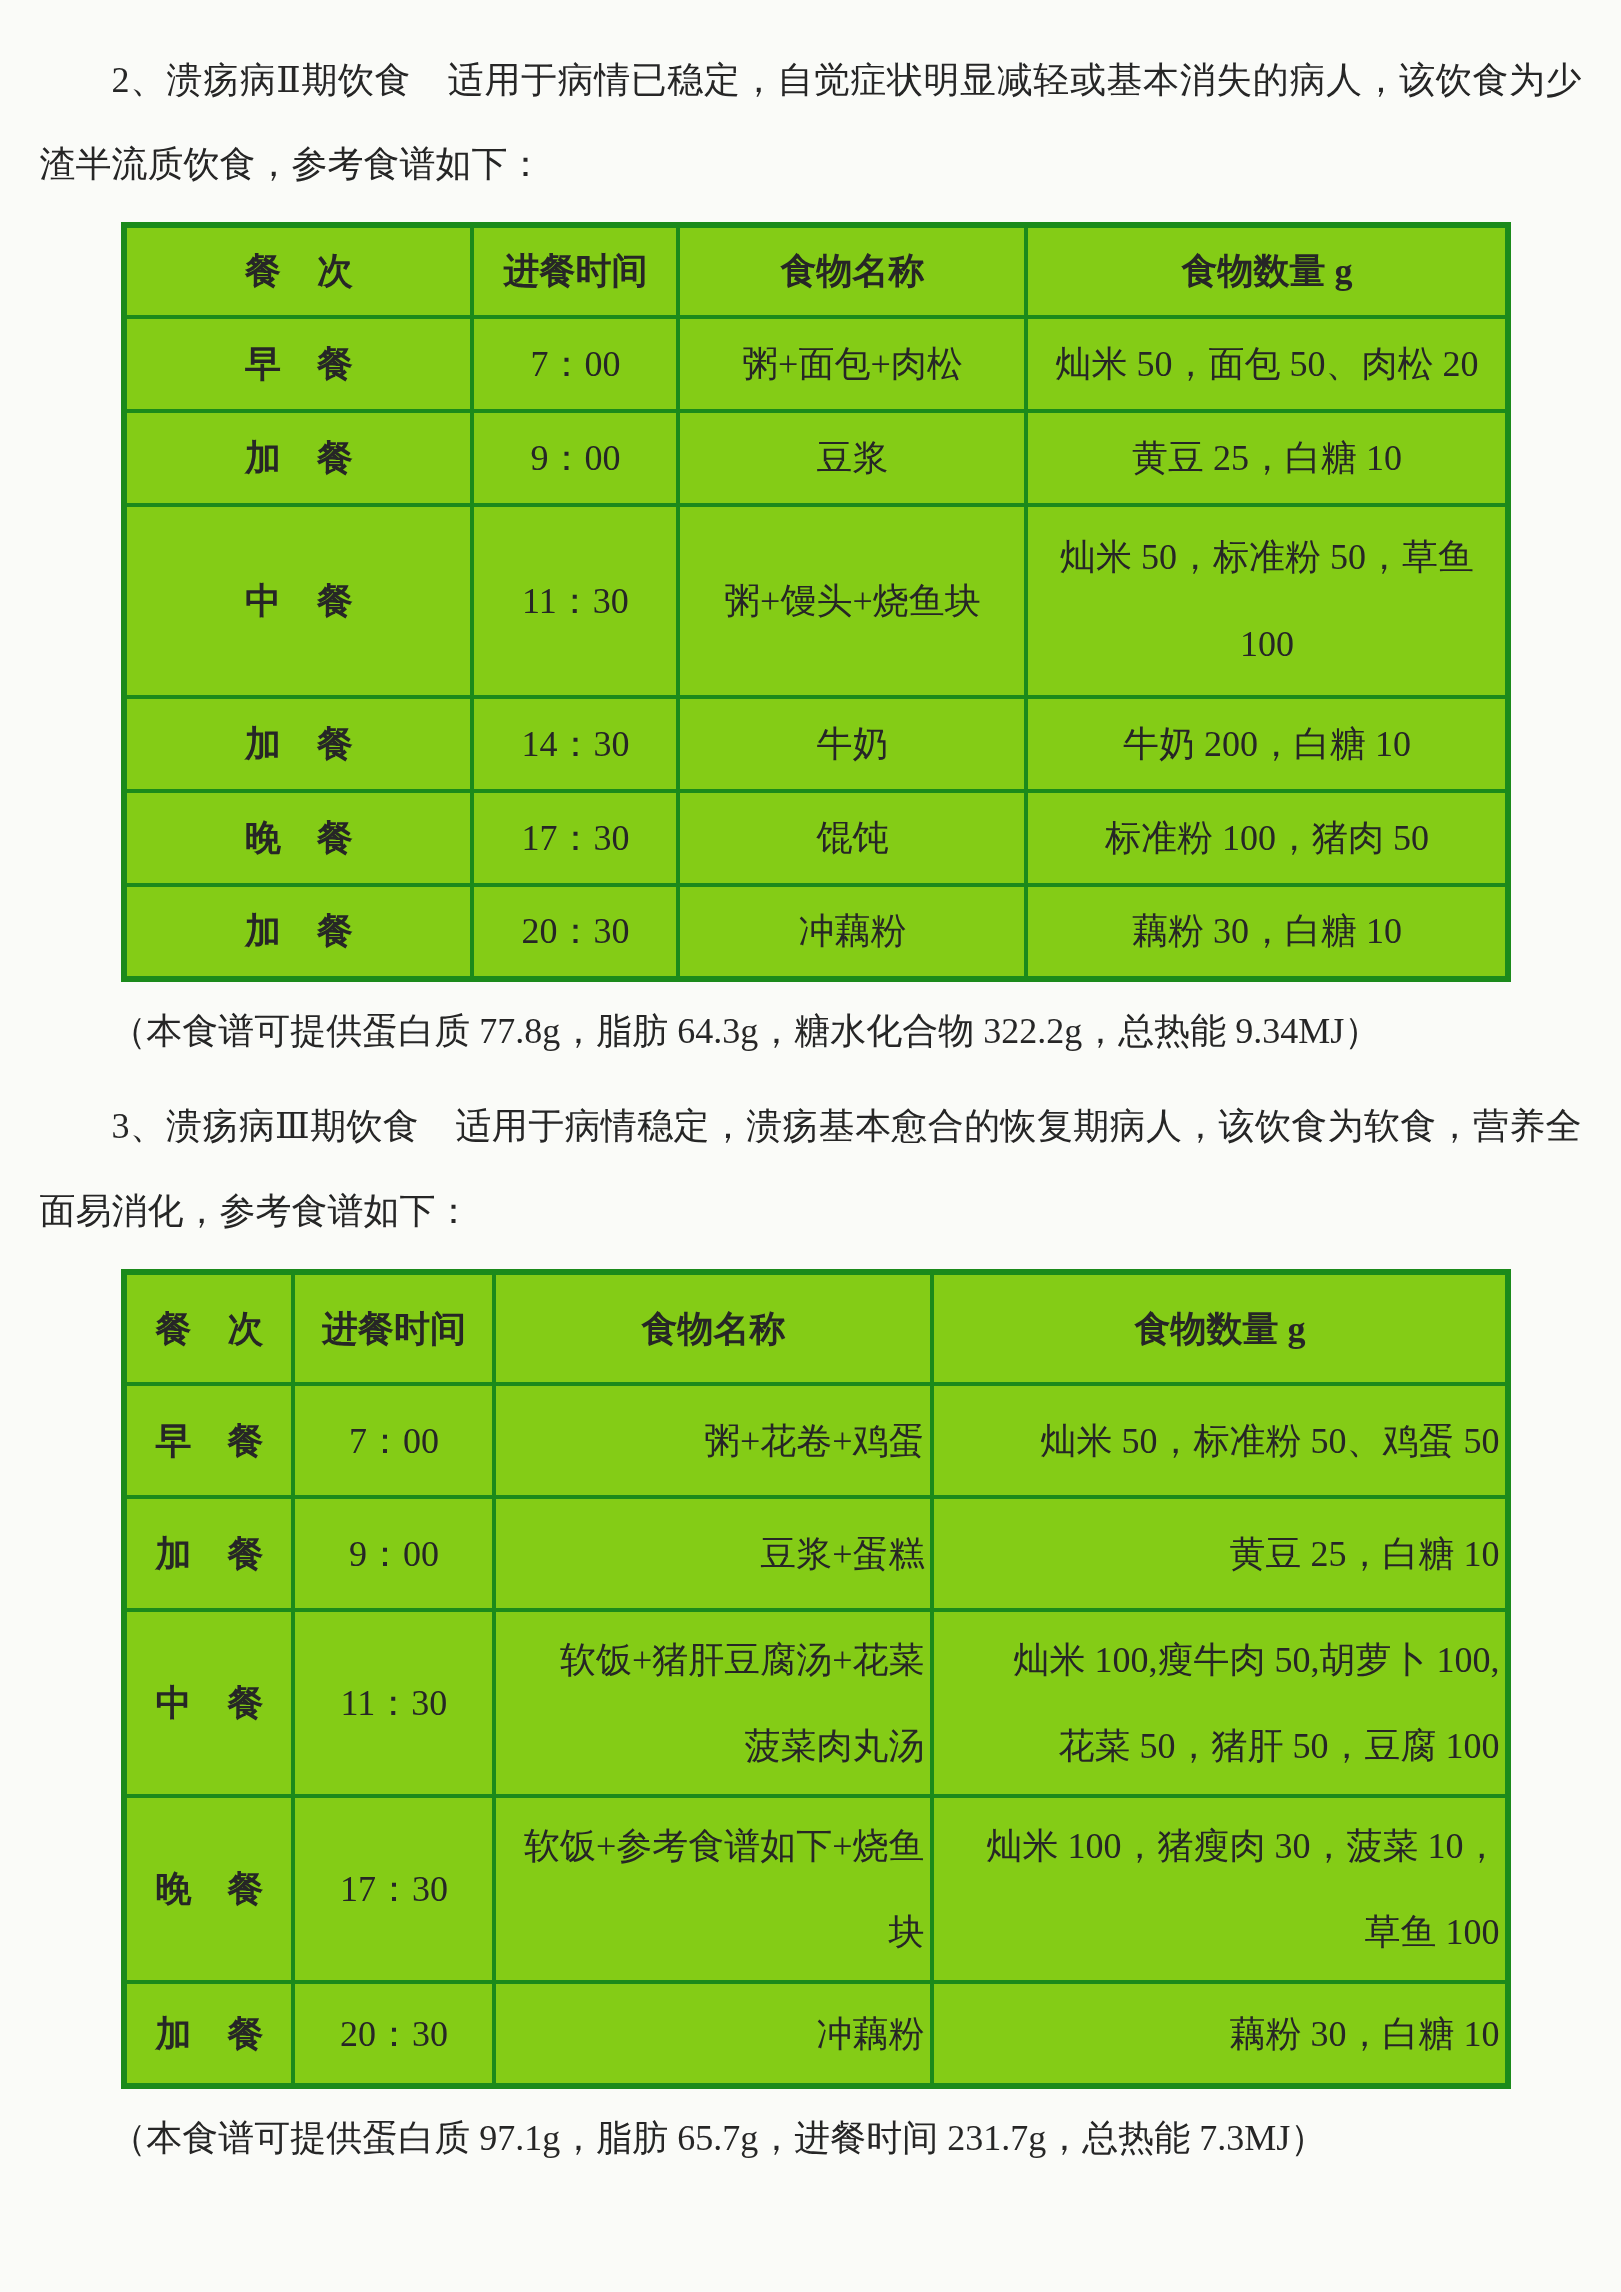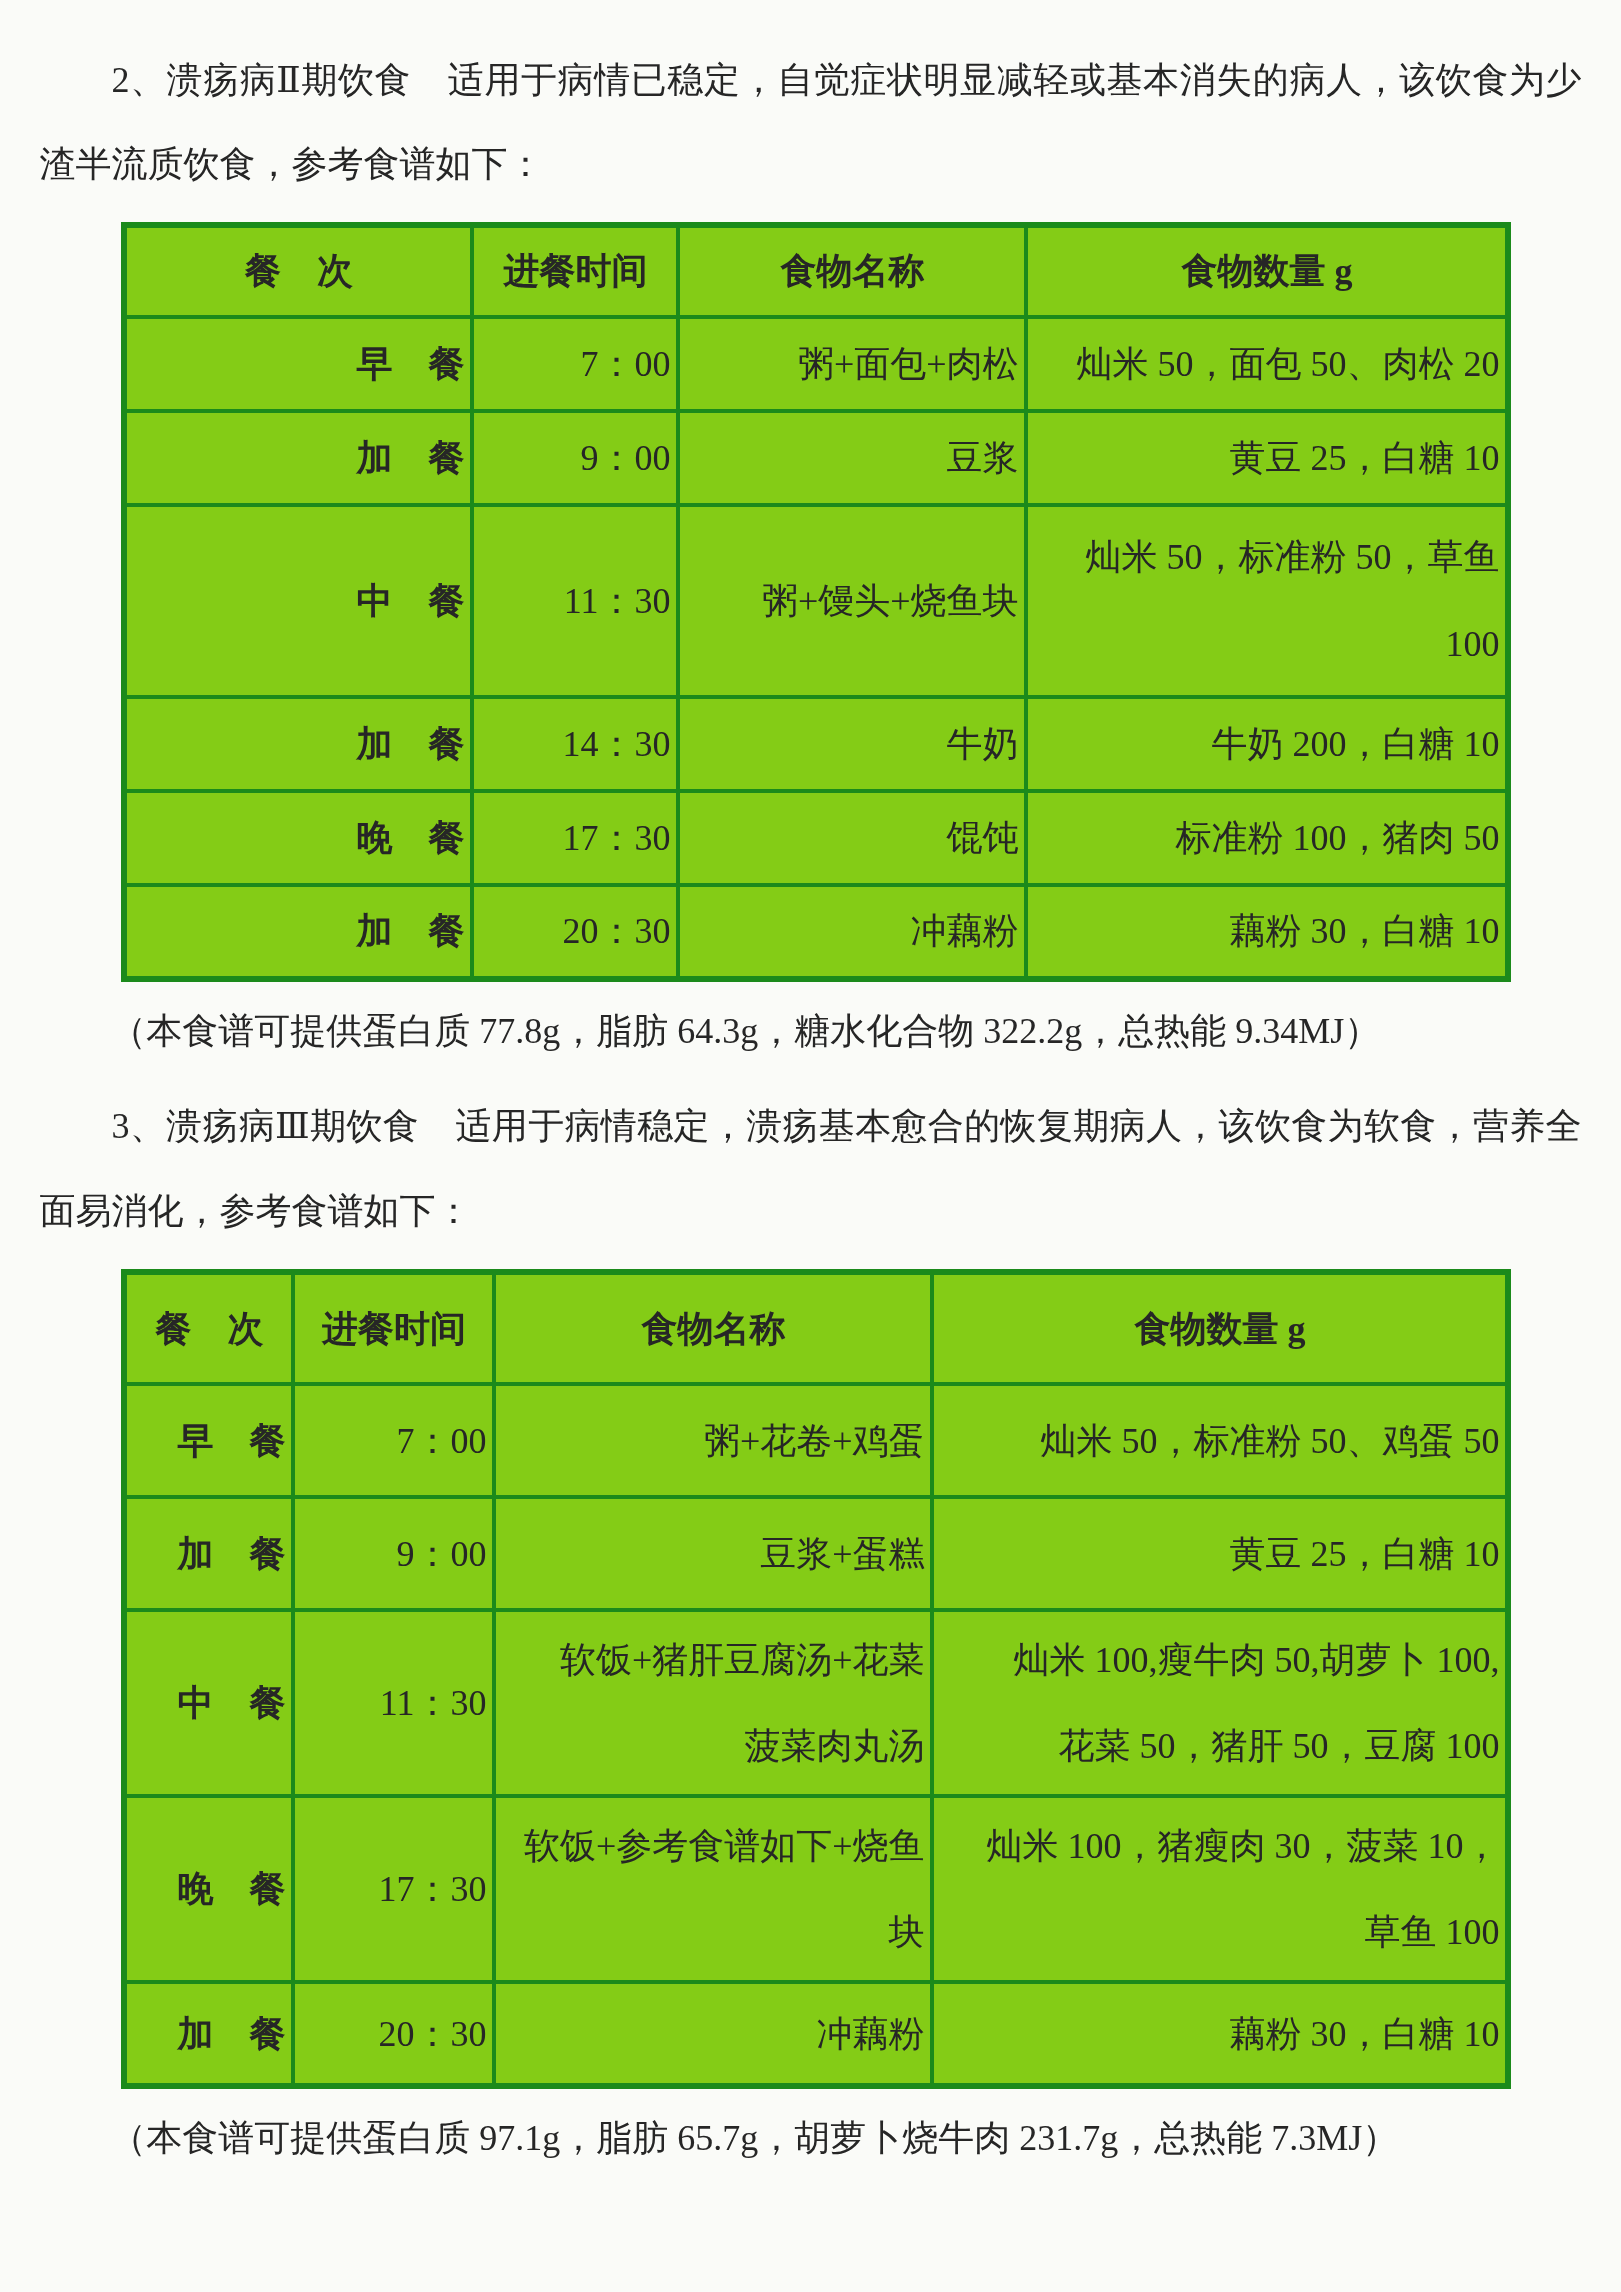--- a/index.html
+++ b/index.html
@@ -47,21 +47,21 @@
     vertical-align: middle;
     white-space: pre-line;
     line-height: 2.4em;
     padding: 0 5.9px;
     overflow: hidden;
   }
   table.diet th {
     font-weight: bold;
     text-align: center;
   }
-  .cell-center { text-align: right; }
+  .cell-center { text-align: center; }
   .cell-left   { text-align: right; padding-left: 15.7px !important; }
   .cell-bold   { font-weight: bold; }
 
   
   .t1-head { height: 90px; }
   .t1-row  { height: 94px; }
   .t1-tall { height: 192px; }
   
   .t2-head { height: 112px; }
   .t2-row  { height: 113px; }
@@ -175,14 +175,14 @@
   </tr>
   <tr class="t2-last">
     <td class="cell-center cell-bold">加　餐</td>
     <td class="cell-center">20：30</td>
     <td class="cell-left">冲藕粉</td>
     <td class="cell-left">藕粉 30，白糖 10</td>
   </tr>
 </tbody>
   </table>
 
-<p class="note">（本食谱可提供蛋白质 97.1g，脂肪 65.7g，胡萝卜烧牛肉 231.7g，总热能 7.3MJ）</p>
+<p class="note">（本食谱可提供蛋白质 97.1g，脂肪 65.7g，进餐时间 231.7g，总热能 7.3MJ）</p>
 
 
 </body></html>

